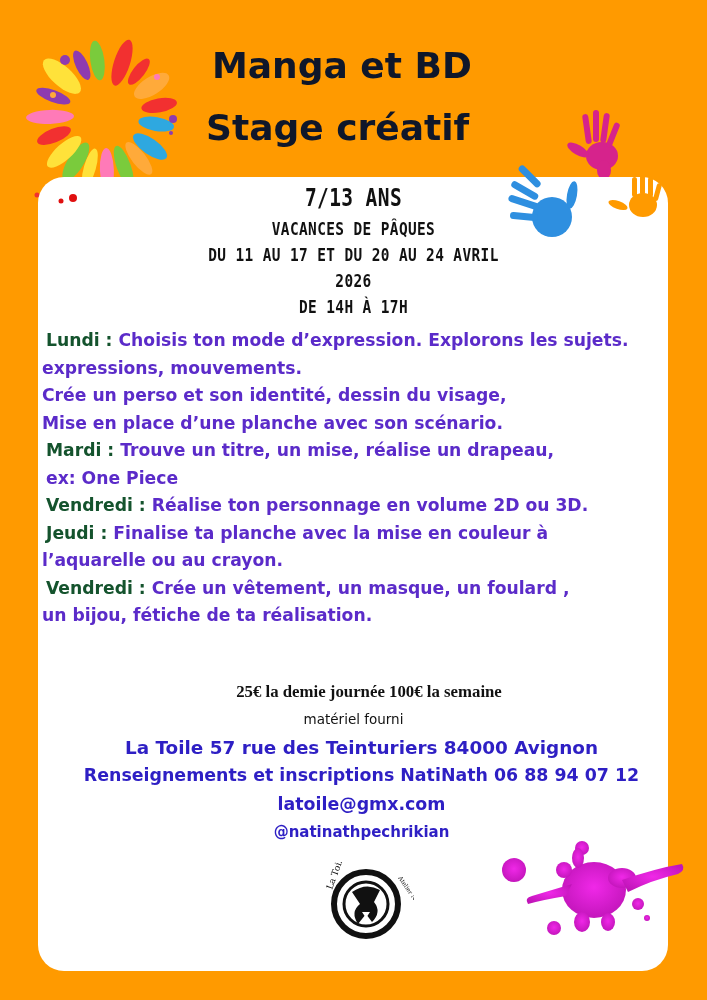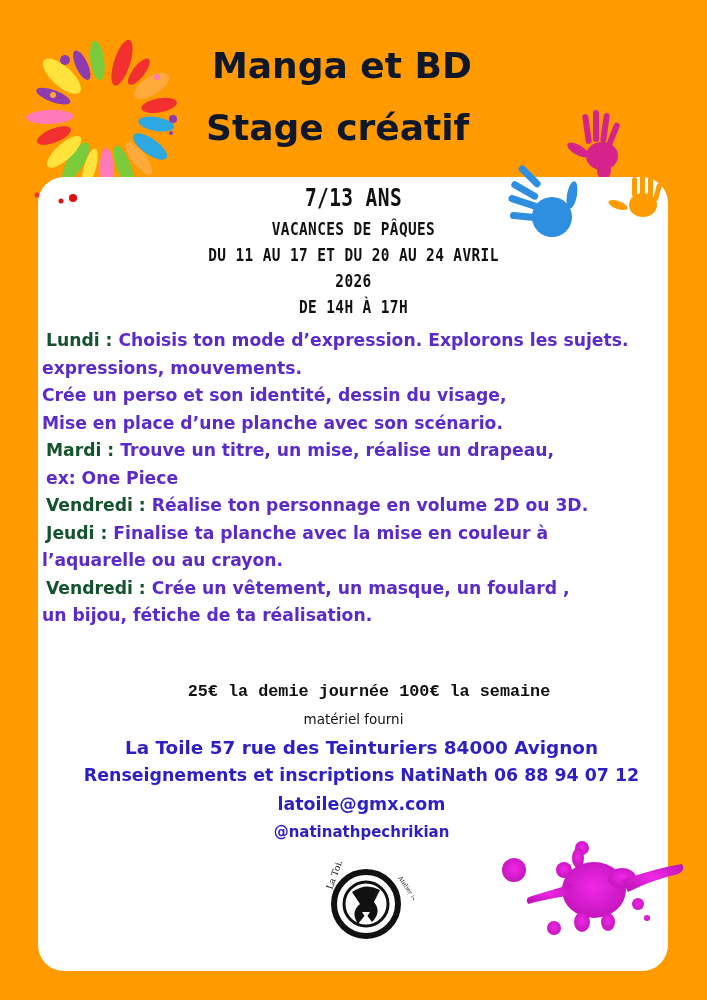--- a/index.html
+++ b/index.html
@@ -57,21 +57,21 @@
       font-size: 17.2px;
       line-height: 27.5px;
     }
     .prog .q { text-align: center; width: 560px; padding-left: 30px; }
     .prog .day { color: #14532d; margin-top: 13px; }
     .prog .ind { padding-left: 4px; }
 
     .price {
       position: absolute; left: 0; right: 0; top: 682px;
       text-align: center; color: #111;
-      font-family: Liberation Mono, monospace; font-weight: bold;
+      font-family: Liberation Serif, serif; font-weight: bold;
       font-size: 16.8px;
       padding-left: 31px;
     }
     .mat {
       position: absolute; left: 0; right: 0; top: 711px;
       text-align: center; color: #111;
       font-family: "DejaVu Sans", sans-serif; font-weight: normal;
       font-size: 13.5px;
     }
     .contact {

